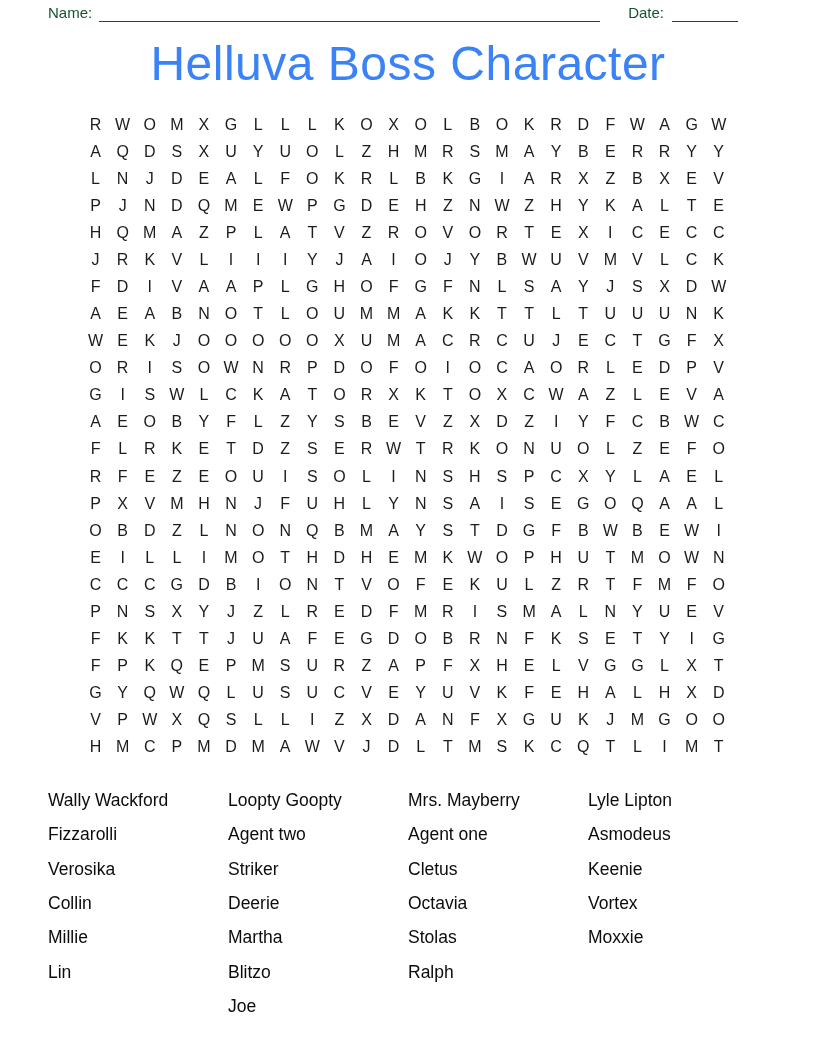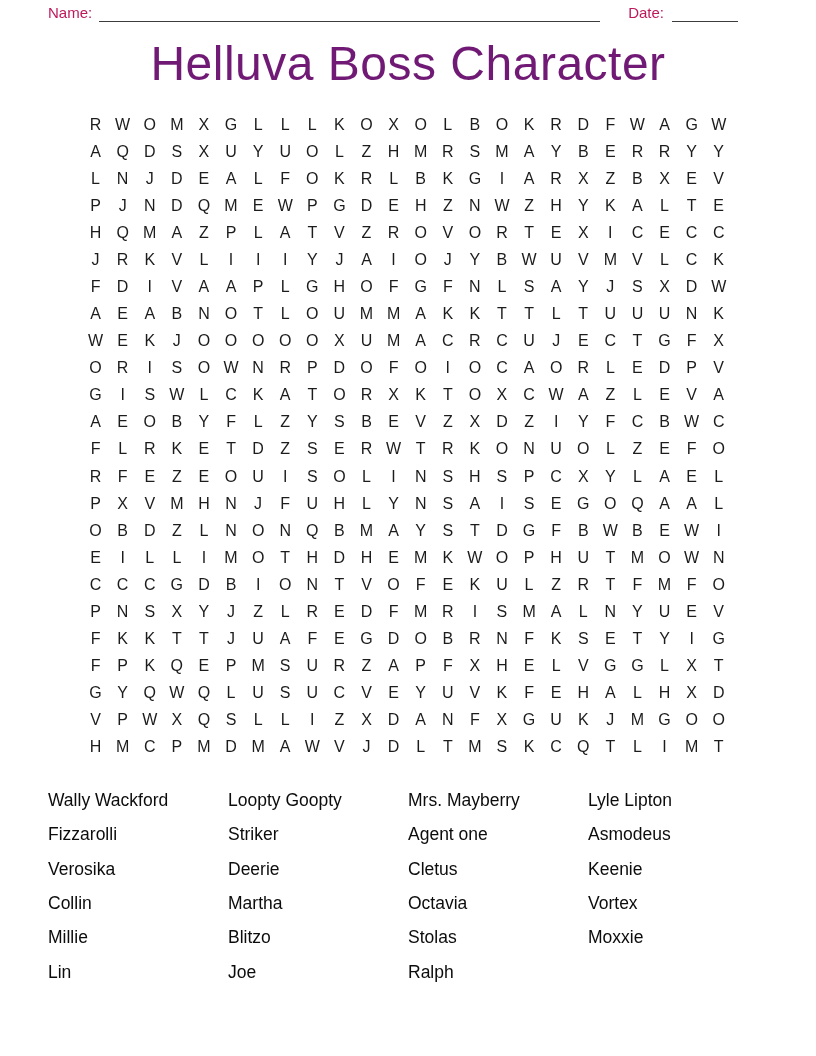--- a/index.html
+++ b/index.html
@@ -20,21 +20,21 @@
   
   .header {
     position: absolute;
     top: 2px;
     left: 48px;
     right: 78px;
     height: 20px;
     display: flex;
     align-items: flex-end;
     font-size: 15px;
-    color: #be185d;
+    color: #14532d;
   }
   .header .label {
     line-height: 18px;
     white-space: nowrap;
   }
   .fill-line {
     border-bottom: 1.6px solid #3c3c3c;
     height: 18px;
     display: inline-block;
   }
@@ -51,21 +51,21 @@
   .title {
     position: absolute;
     top: 36px;
     left: 0;
     width: 100%;
     text-align: center;
     font-family: "Liberation Sans", "DejaVu Sans", sans-serif;
     font-size: 48px;
     font-weight: 500;
     letter-spacing: 0.5px;
-    color: #701a75;
+    color: #3b82f6;
   }
   
   .grid {
     position: absolute;
     left: 82px;
     top: 111px;
     display: grid;
     grid-template-columns: repeat(24, 27.1px);
     grid-auto-rows: 27.08px;
   }
@@ -696,20 +696,21 @@
       <div class="word-col">
         <div class="word-item">Wally Wackford</div>
         <div class="word-item">Fizzarolli</div>
         <div class="word-item">Verosika</div>
         <div class="word-item">Collin</div>
         <div class="word-item">Millie</div>
         <div class="word-item">Lin</div>
       </div>
       <div class="word-col">
         <div class="word-item">Loopty Goopty</div>
+        <div class="word-item">Agent two</div>
         <div class="word-item">Striker</div>
         <div class="word-item">Deerie</div>
         <div class="word-item">Martha</div>
         <div class="word-item">Blitzo</div>
         <div class="word-item">Joe</div>
       </div>
       <div class="word-col">
         <div class="word-item">Mrs. Mayberry</div>
         <div class="word-item">Agent one</div>
         <div class="word-item">Cletus</div>

